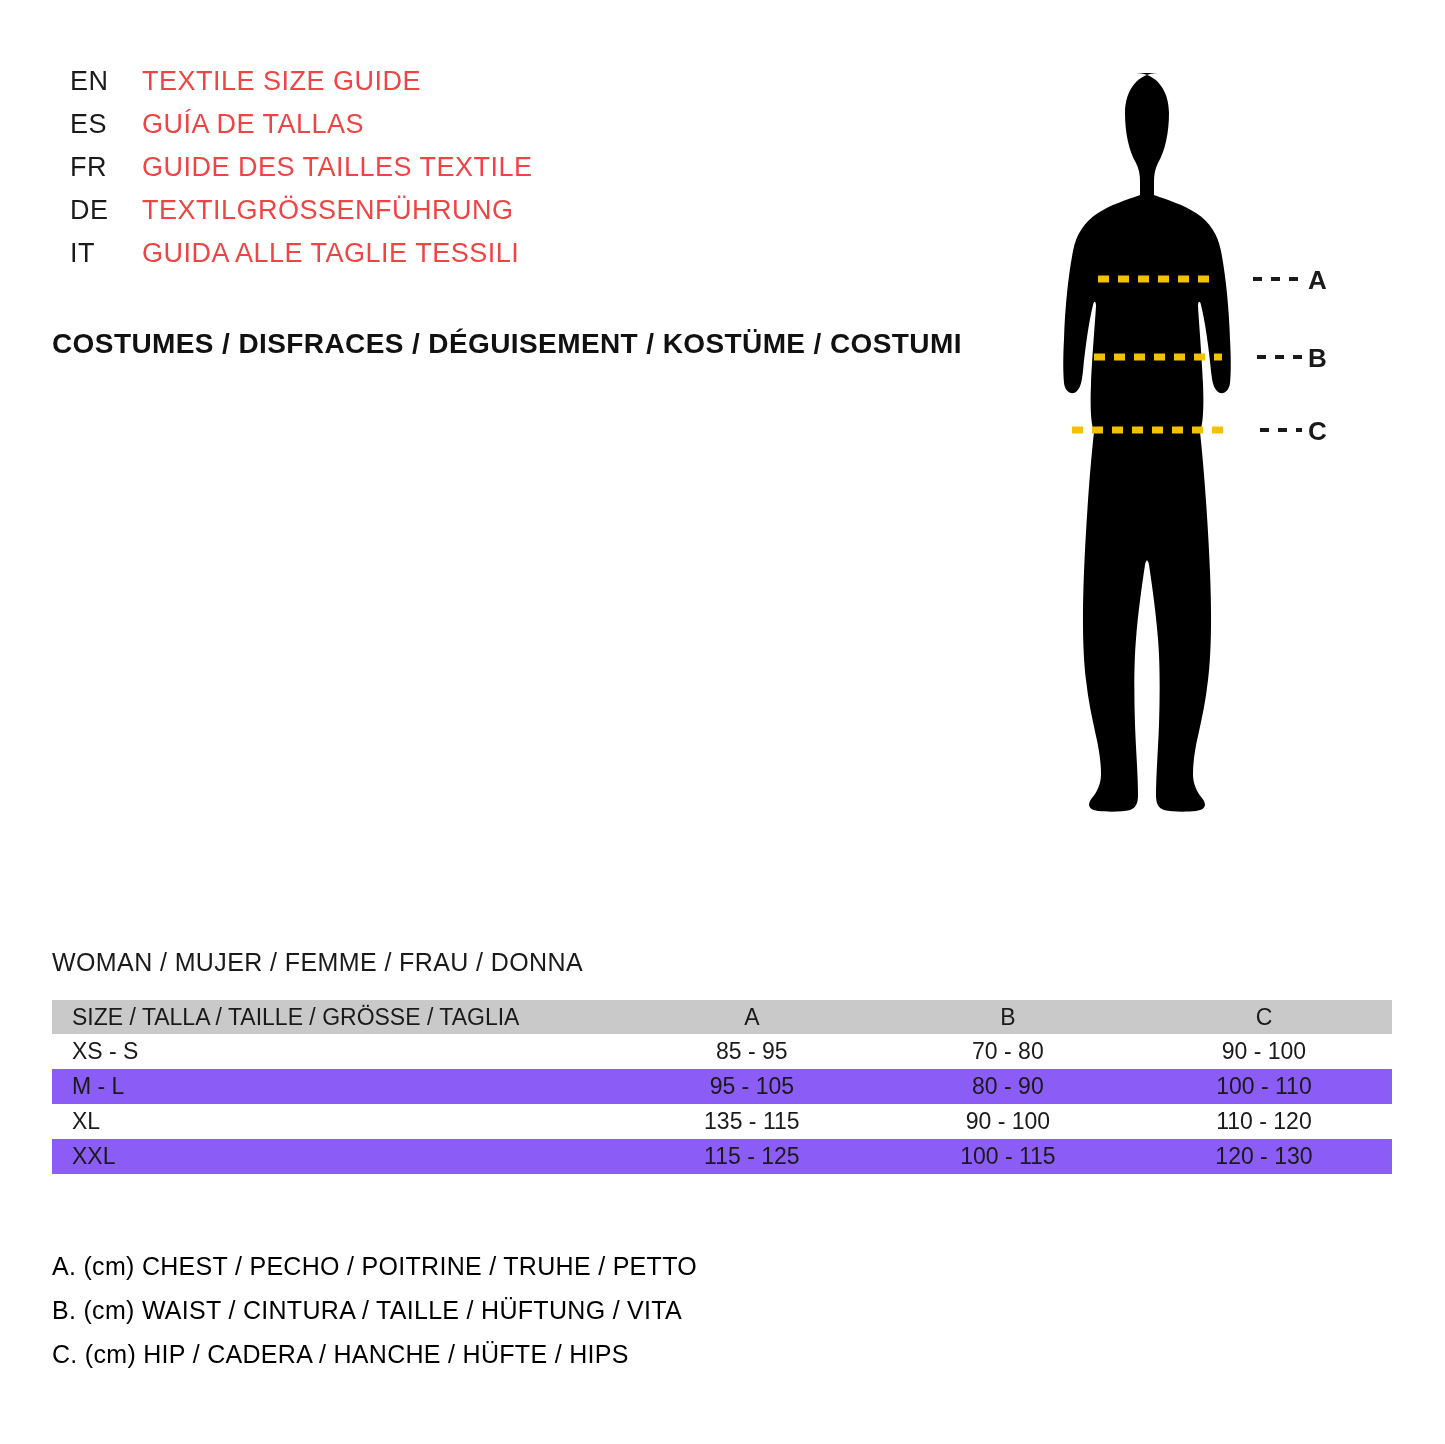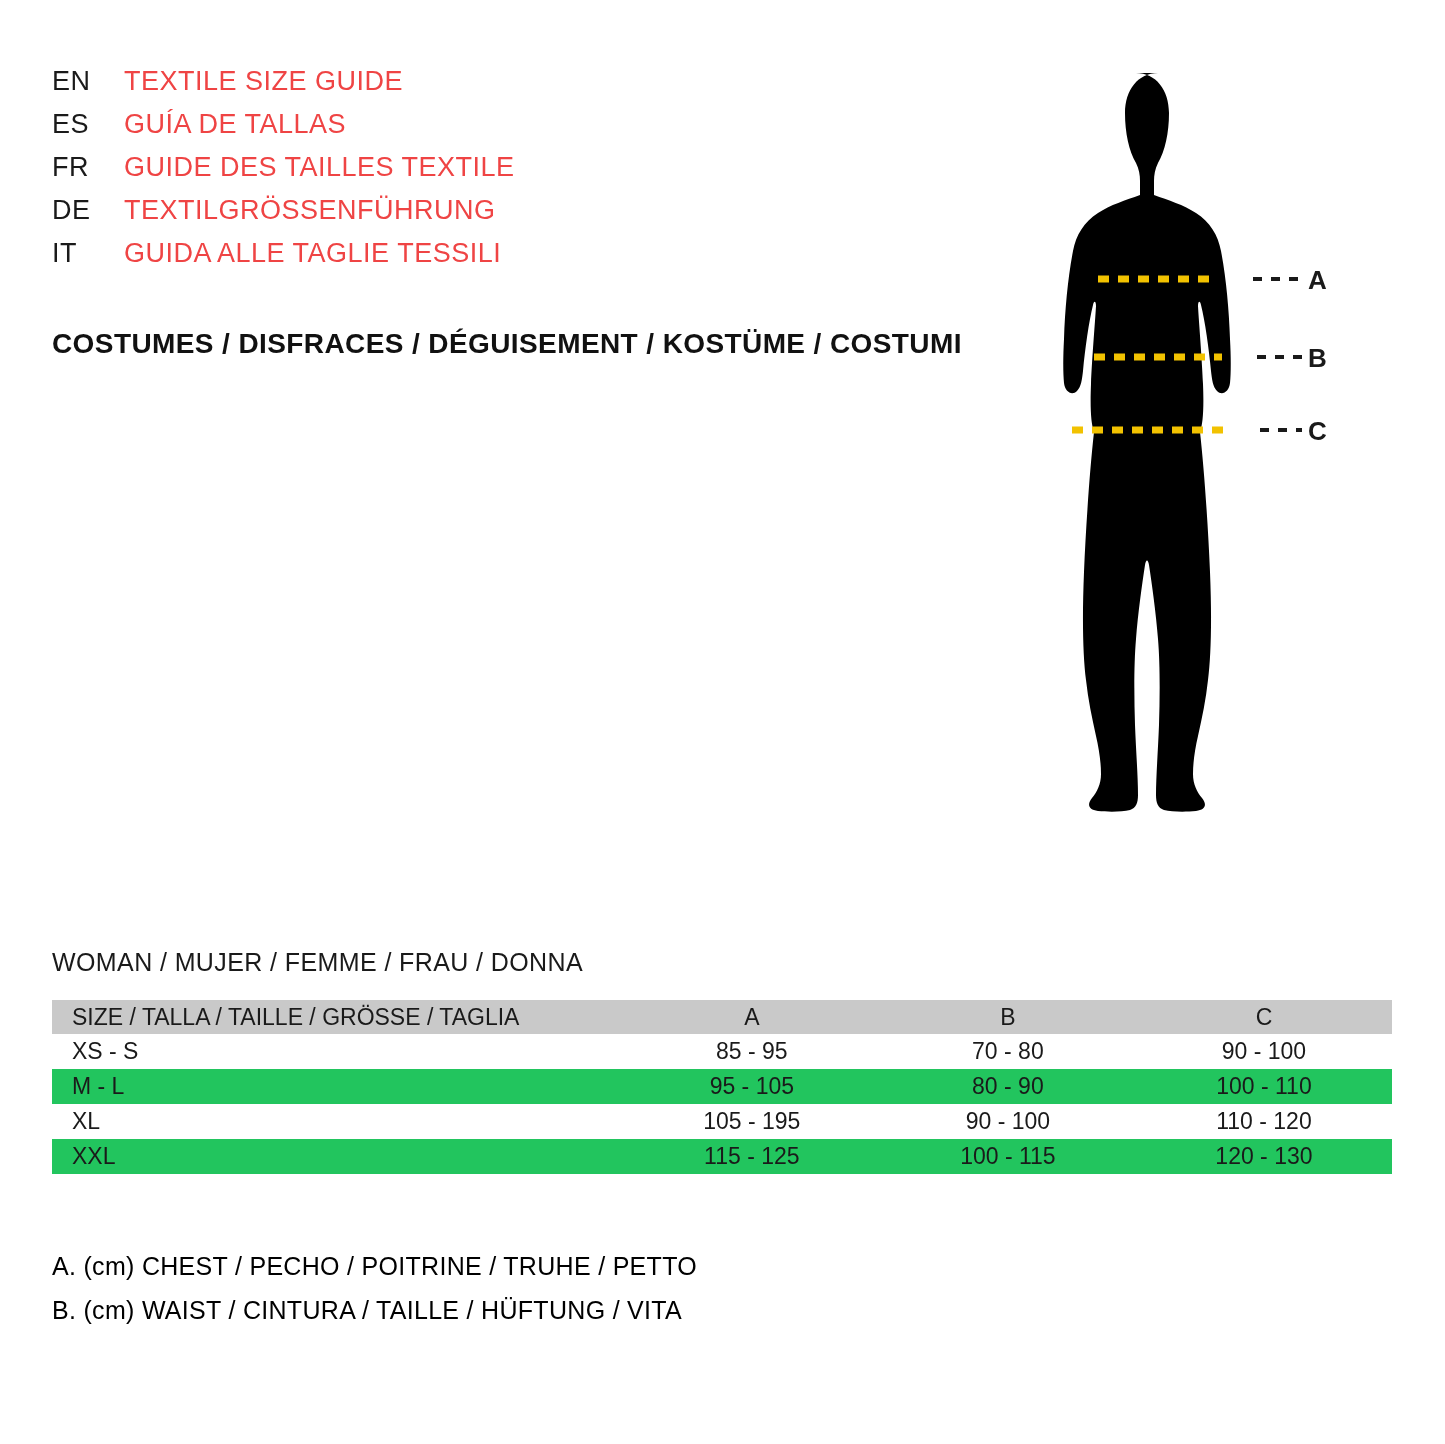--- a/index.html
+++ b/index.html
@@ -20,20 +20,21 @@
   #lang-block {
     position: absolute;
     left: 52px;
     top: 66px;
     width: 950px;
   }
   .lang-row {
     display: flex;
     align-items: baseline;
     height: 43px;
+    margin-left: 18px;
   }
   .lang-code {
     width: 72px;
     font-size: 27px;
     letter-spacing: 0.5px;
     color: #1a1a1a;
   }
   .lang-text {
     font-size: 27px;
     letter-spacing: 0.5px;
@@ -96,21 +97,21 @@
   }
   #size-table thead tr {
     background: #c9c9c9;
   }
   #size-table th.label-col, #size-table td.label-col {
     text-align: left;
     padding-left: 20px;
     width: 560px;
   }
   #size-table tbody tr.odd { background: #ffffff; }
-  #size-table tbody tr.even { background: #22c55e; border-radius: 10px; }
+  #size-table tbody tr.even { background: #8b5cf6; border-radius: 10px; }
   #size-table tbody td { height: 35px; margin-top: 28px; }
   #size-table col.measure-col { width: 260px; }
 
   
   #legend {
     position: absolute;
     left: 52px;
     top: 1244px;
   }
   .legend-row {
@@ -251,29 +252,30 @@
       <td>90 - 100</td>
     </tr>
     <tr class="even">
       <td class="label-col">M - L</td>
       <td>95 - 105</td>
       <td>80 - 90</td>
       <td>100 - 110</td>
     </tr>
     <tr class="odd">
       <td class="label-col">XL</td>
-      <td>105 - 195</td>
+      <td>135 - 115</td>
       <td>90 - 100</td>
       <td>110 - 120</td>
     </tr>
     <tr class="even">
       <td class="label-col">XXL</td>
       <td>115 - 125</td>
       <td>100 - 115</td>
       <td>120 - 130</td>
     </tr>
   </tbody>
 </table>
 
 <div id="legend">
   <div class="legend-row">A. (cm) CHEST / PECHO / POITRINE / TRUHE / PETTO</div>
   <div class="legend-row">B. (cm) WAIST / CINTURA / TAILLE / HÜFTUNG / VITA</div>
+  <div class="legend-row">C. (cm) HIP / CADERA / HANCHE / HÜFTE / HIPS</div>
 </div>
 
 </body></html>

